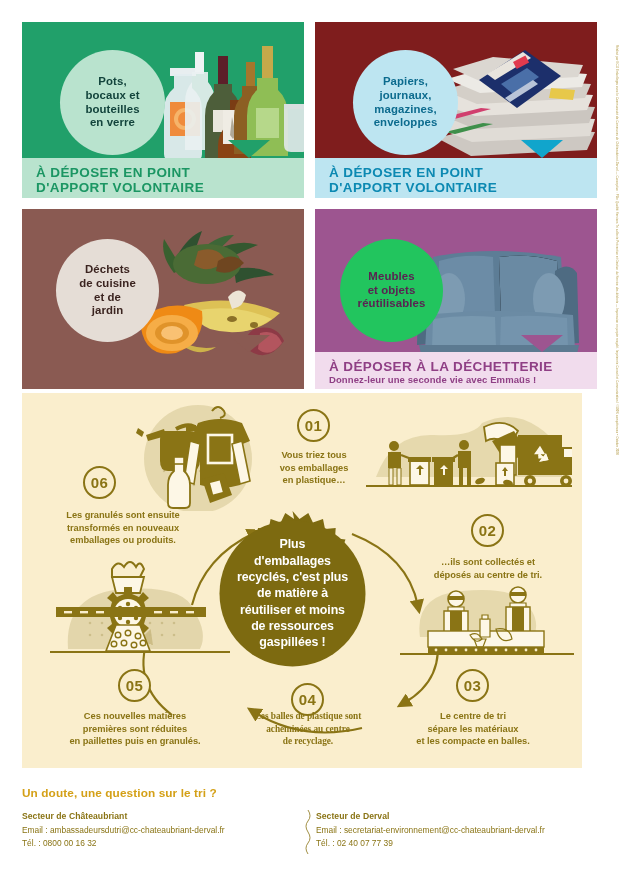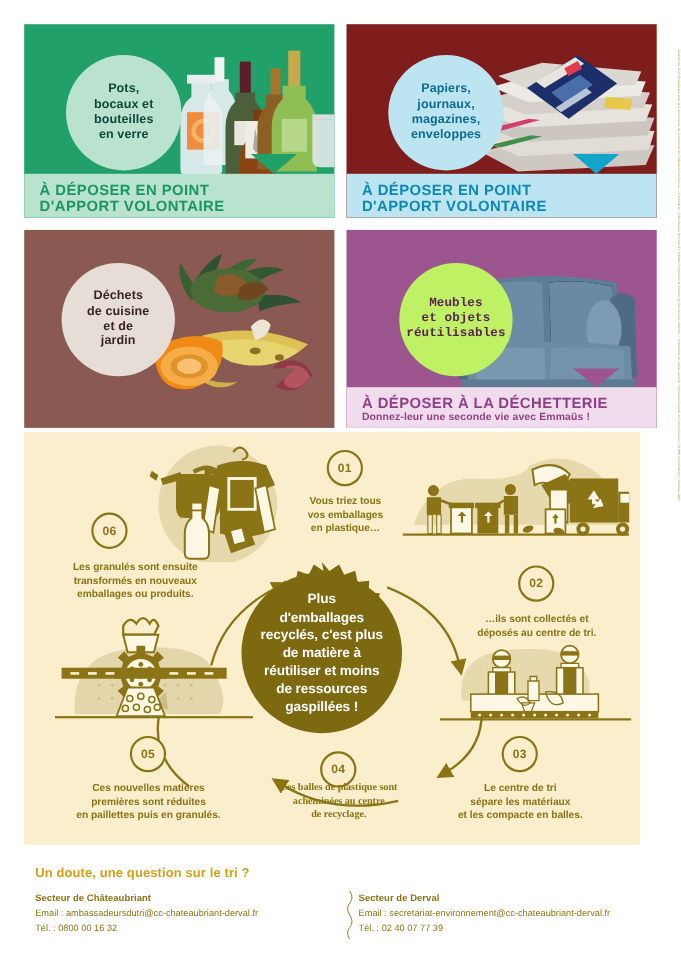--- a/index.html
+++ b/index.html
@@ -61,38 +61,38 @@
   .c2 .notch { border-top:18px solid #11a5cc; bottom:40px; }
 
   
   .c3 { background:#8a5a52; }
   .c3 .card-bubble { background:#e5ddd6; color:#3b2420; left:34px; top:30px; width:103px; height:103px; font-size:11.4px; }
   .c3 .card-footer { background:#e5ddd6; color:#8a5a52; height:37px; display:flex; align-items:center; }
   .c3 .notch { border-top:17px solid #8a5a52; bottom:37px; }
 
   
   .c4 { background:#9d5590; }
-  .c4 .card-bubble { background:#bef264; color:#5a2352; left:48px; top:30px; width:103px; height:103px; font-size:11.4px;font-family:Liberation Mono, monospace; }
+  .c4 .card-bubble { background:#22c55e; color:#5a2352; left:25px; top:30px; width:103px; height:103px; font-size:11.4px; }
   .c4 .card-footer { background:#f1dced; color:#8f3f85; height:37px; }
   .c4 .notch { border-top:17px solid #9d5590; bottom:37px; }
 
   
   .diagram {
     position:absolute;
     left:22px; top:393px;
     width:560px; height:375px;
     background:#faeecd;
   }
   .step-num {
     position:absolute;
     width:33px; height:33px; border-radius:50%;
     background:#faeecd;
     border:2.2px solid #8a7415;
     color:#8a7415;
-    font-weight:bold; font-size:11px;
+    font-weight:bold; font-size:15px;
     display:flex; align-items:center; justify-content:center;
     letter-spacing:.3px;
   }
   .step-text {
     position:absolute;
     color:#8a7415;
     font-weight:bold;
     font-size:9.3px;
     line-height:1.35;
     text-align:center;
@@ -124,21 +124,21 @@
     right:4px; top:455px;
     transform-origin:right top;
     transform:rotate(90deg) translate(0,-100%);
     white-space:nowrap;
     font-size:2.9px;
     color:#b39a45;
     letter-spacing:.1px;
   }
 
   
-  .footer { position:absolute; left:32px; top:786px; width:575px; }
+  .footer { position:absolute; left:22px; top:786px; width:575px; }
   .footer-title {
     color:#d4a017;
     font-weight:bold;
     font-size:11.8px;
     letter-spacing:.1px;
     margin-bottom:11px;
   }
   .footer-cols { display:flex; position:relative; }
   .fcol { width:272px; color:#8a7415; }
   .fcol.right { padding-left:22px; }

